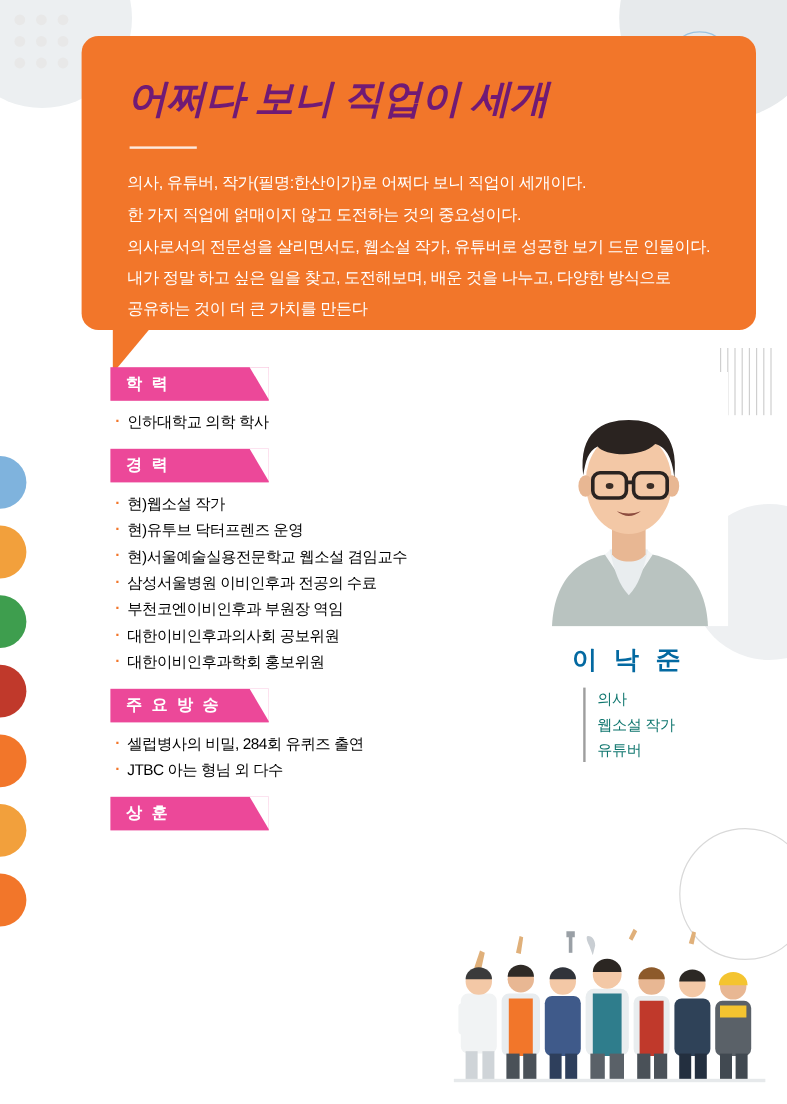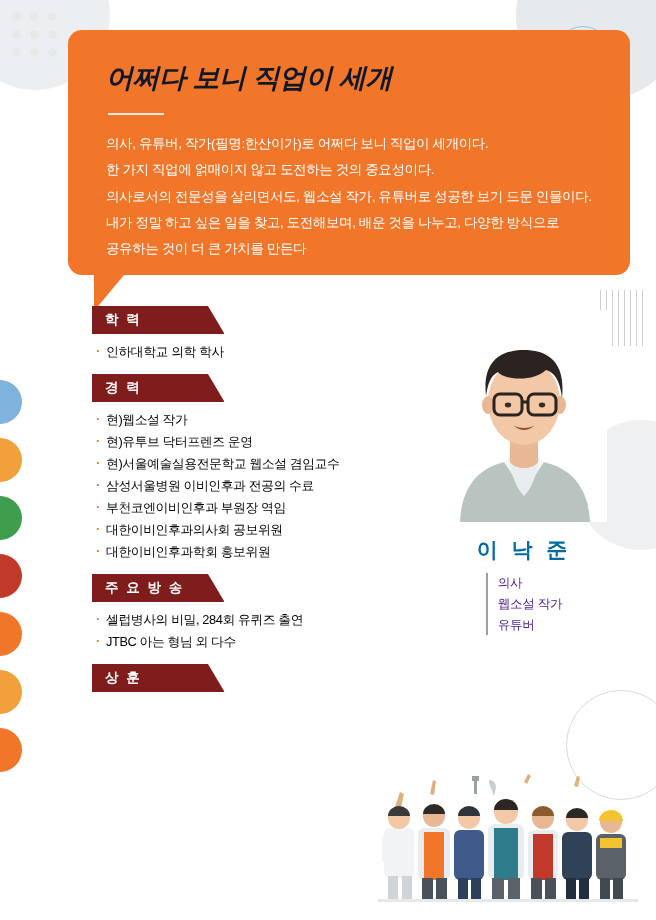--- a/index.html
+++ b/index.html
@@ -30,45 +30,45 @@
   .bubble {
     position: absolute;
     left: 68px; top: 30px;
     width: 562px; height: 245px;
     background: #f2762a;
     border-radius: 14px;
     padding: 30px 34px 0 38px;
     color: #ffffff;
   }
   .bubble-title {
-    font-size: 27px;
+    font-size: 33px;
     font-weight: bold;
     font-style: italic;
     letter-spacing: -0.5px;
-    color: #0f172a;
+    color: #701a75;
   }
   .bubble-rule { width: 56px; height: 2px; background: rgba(255,255,255,0.85); margin: 17px 0 16px 2px; }
   .bubble-body { font-size: 13.5px; line-height: 1.95; letter-spacing: -0.4px; }
   .bubble-tail {
     position: absolute; left: 94px; top: 275px;
     width: 0; height: 0;
     border-left: 0 solid transparent;
     border-right: 30px solid transparent;
     border-top: 36px solid #f2762a;
   }
 
   
   .content { position: absolute; left: 92px; top: 306px; width: 440px; }
 
   .sec { margin-bottom: 11px; }
   .sec-head {
     position: relative;
     display: inline-block;
     min-width: 132px;
-    background: #7f1d1d;
+    background: #ec4899;
     color: #ffffff;
     font-size: 13.5px;
     font-weight: bold;
     letter-spacing: 2px;
     padding: 5px 26px 5px 13px;
     margin-bottom: 7px;
   }
   .sec-head::after {
     content: "";
     position: absolute; right: 0; top: 0;
@@ -105,21 +105,21 @@
     margin-top: 14px;
     font-size: 21px; font-weight: bold; color: #0369a1;
     letter-spacing: 4px;
   }
   .p-roles {
     margin-top: 9px;
     display: inline-block;
     text-align: left;
     border-left: 2px solid #9e9e9e;
     padding-left: 10px;
-    font-size: 12.6px; color: #4c1d95; line-height: 1.65;
+    font-size: 12.6px; color: #0f766e; line-height: 1.65;
     letter-spacing: -0.3px;
   }
 
   
   .crowd { position: absolute; right: 18px; bottom: 18px; width: 260px; height: 130px; }
 </style>
 </head>
 <body>
 
 <div class="bg-layer">

